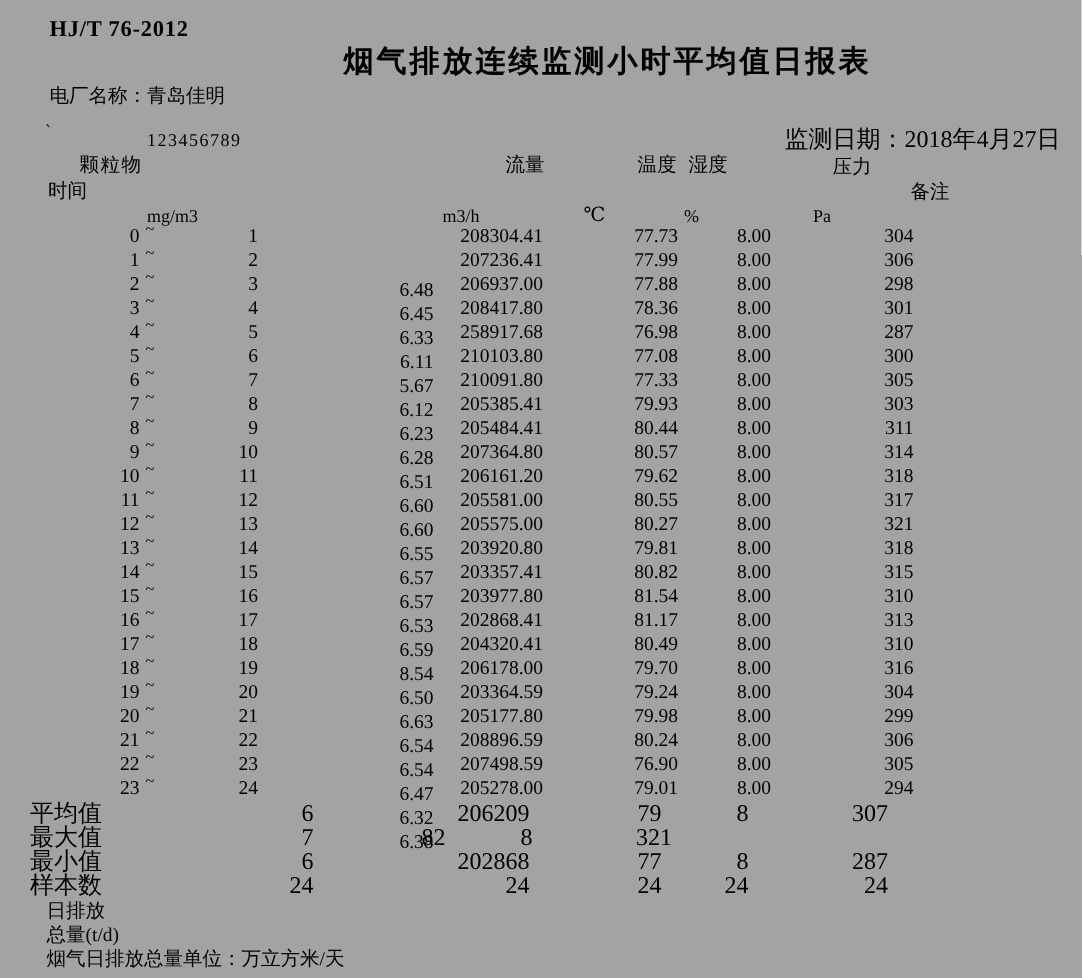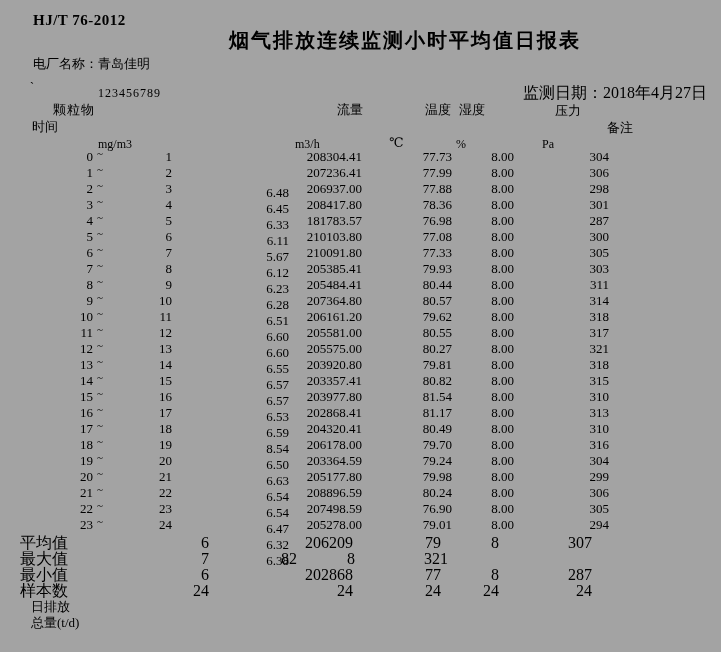--- a/index.html
+++ b/index.html
@@ -118,21 +118,21 @@
         <span class="c fl">208417.80</span>
         <span class="c tp">78.36</span>
         <span class="c hm">8.00</span>
         <span class="c pr">301</span>
       </div>
       <div class="row">
         <span class="c hs">4</span>
         <span class="c tl">~</span>
         <span class="c he">5</span>
         <span class="c pm">5.67</span>
-        <span class="c fl">181783.57</span>
+        <span class="c fl">258917.68</span>
         <span class="c tp">76.98</span>
         <span class="c hm">8.00</span>
         <span class="c pr">287</span>
       </div>
       <div class="row">
         <span class="c hs">5</span>
         <span class="c tl">~</span>
         <span class="c he">6</span>
         <span class="c pm">6.12</span>
         <span class="c fl">210103.80</span>
@@ -351,14 +351,15 @@
         <span class="c sv1">24</span>
         <span class="c sv2">24</span>
         <span class="c sv3">24</span>
         <span class="c sv4">24</span>
         <span class="c sv5">24</span>
       </div>
     </div>
 
   <div class="abs fline f1">日排放</div>
   <div class="abs fline f2">总量(t/d)</div>
+  <div class="abs fline f3">烟气日排放总量单位：万立方米/天</div>
 
 </div>
 
 </body></html>

